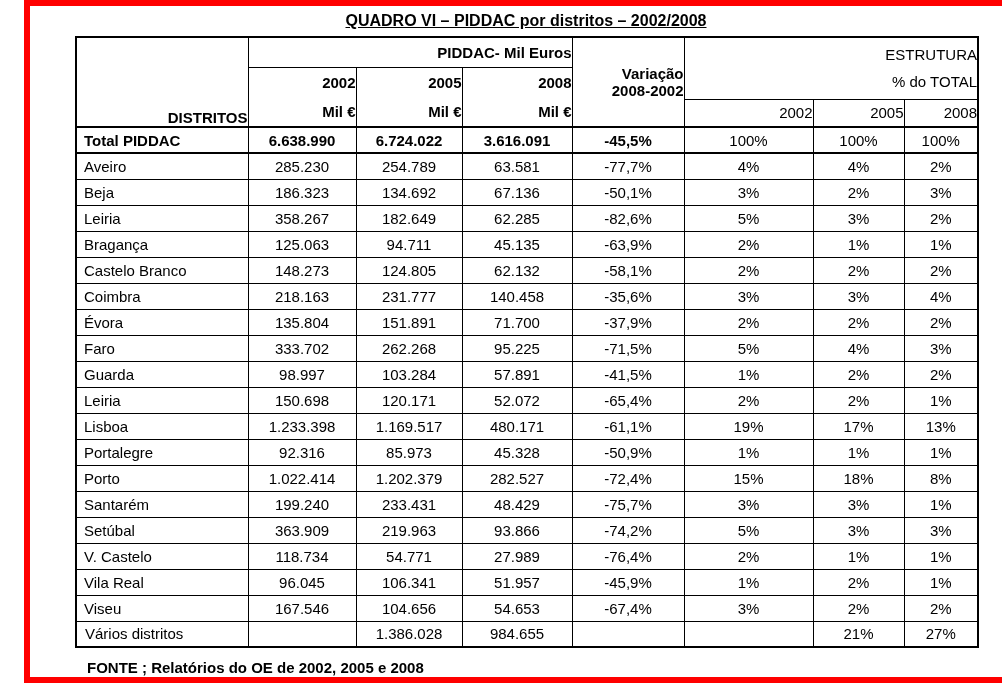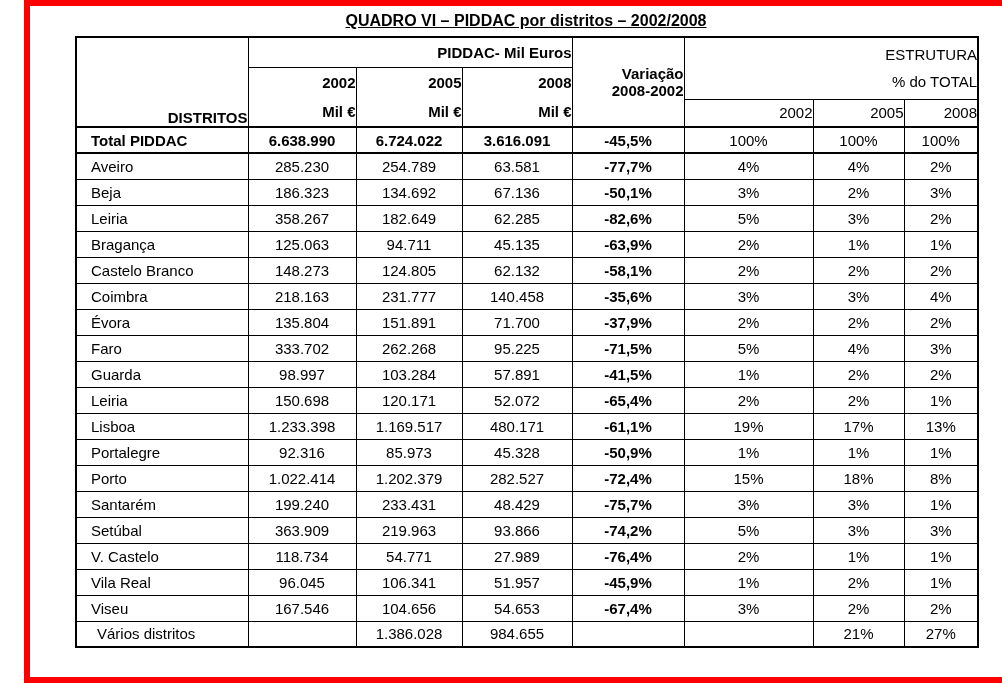--- a/index.html
+++ b/index.html
@@ -44,23 +44,23 @@
   tr.h3{height:28px;}
   .distritos-h{vertical-align:bottom;padding-bottom:4px;}
   .group-h{border-bottom-width:2px;}
   .estrutura-h{font-weight:normal;border-bottom-width:2px;line-height:27px;}
   .est-year{font-weight:normal;}
   .two-line{line-height:17px;}
   .year-mil{line-height:29px;}
   .bl2{border-left-width:2px;}
   tbody tr{height:26px;}
   tbody td{text-align:center;}
-  tbody td.name{text-align:left;padding-left:14px;}
-  tbody td.name.indent{padding-left:20px;}
-  tbody td.var{font-weight:bold;}
+  tbody td.name{text-align:left;padding-left:7px;}
+  tbody td.name.indent{padding-left:8px;}
+  tbody td.var{font-weight:normal;}
   tr.total-row td{border-top:2px solid #000;border-bottom:2px solid #000;font-weight:bold;}
   tr.total-row td.share{font-weight:normal;}
   .fonte{
     position:absolute;
     left:57px;top:653px;
     font-size:15px;
     font-weight:bold;
     white-space:nowrap;
   }
 </style>
@@ -312,14 +312,15 @@
           <td class="val">1.386.028</td>
           <td class="val">984.655</td>
           <td class="var bl2"></td>
           <td class="share bl2"></td>
           <td class="share">21%</td>
           <td class="share">27%</td>
         </tr>
       </tbody>
   </table>
 
+  <div class="fonte">FONTE ; Relatórios do OE de 2002, 2005 e 2008</div>
 
 </div>
 
 </body></html>

